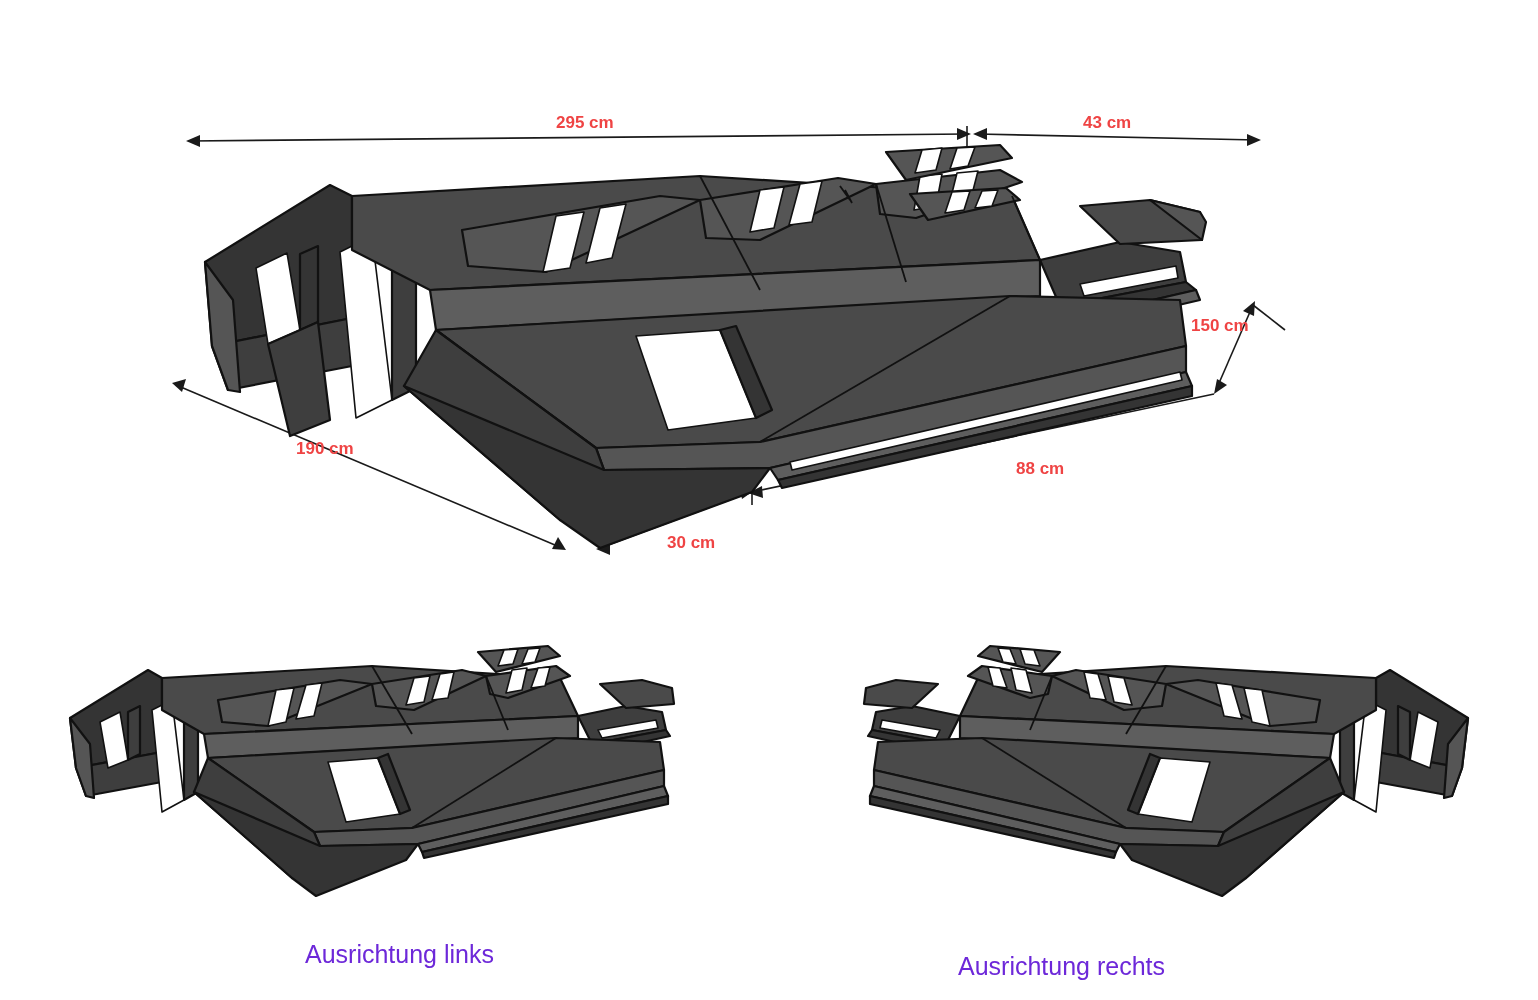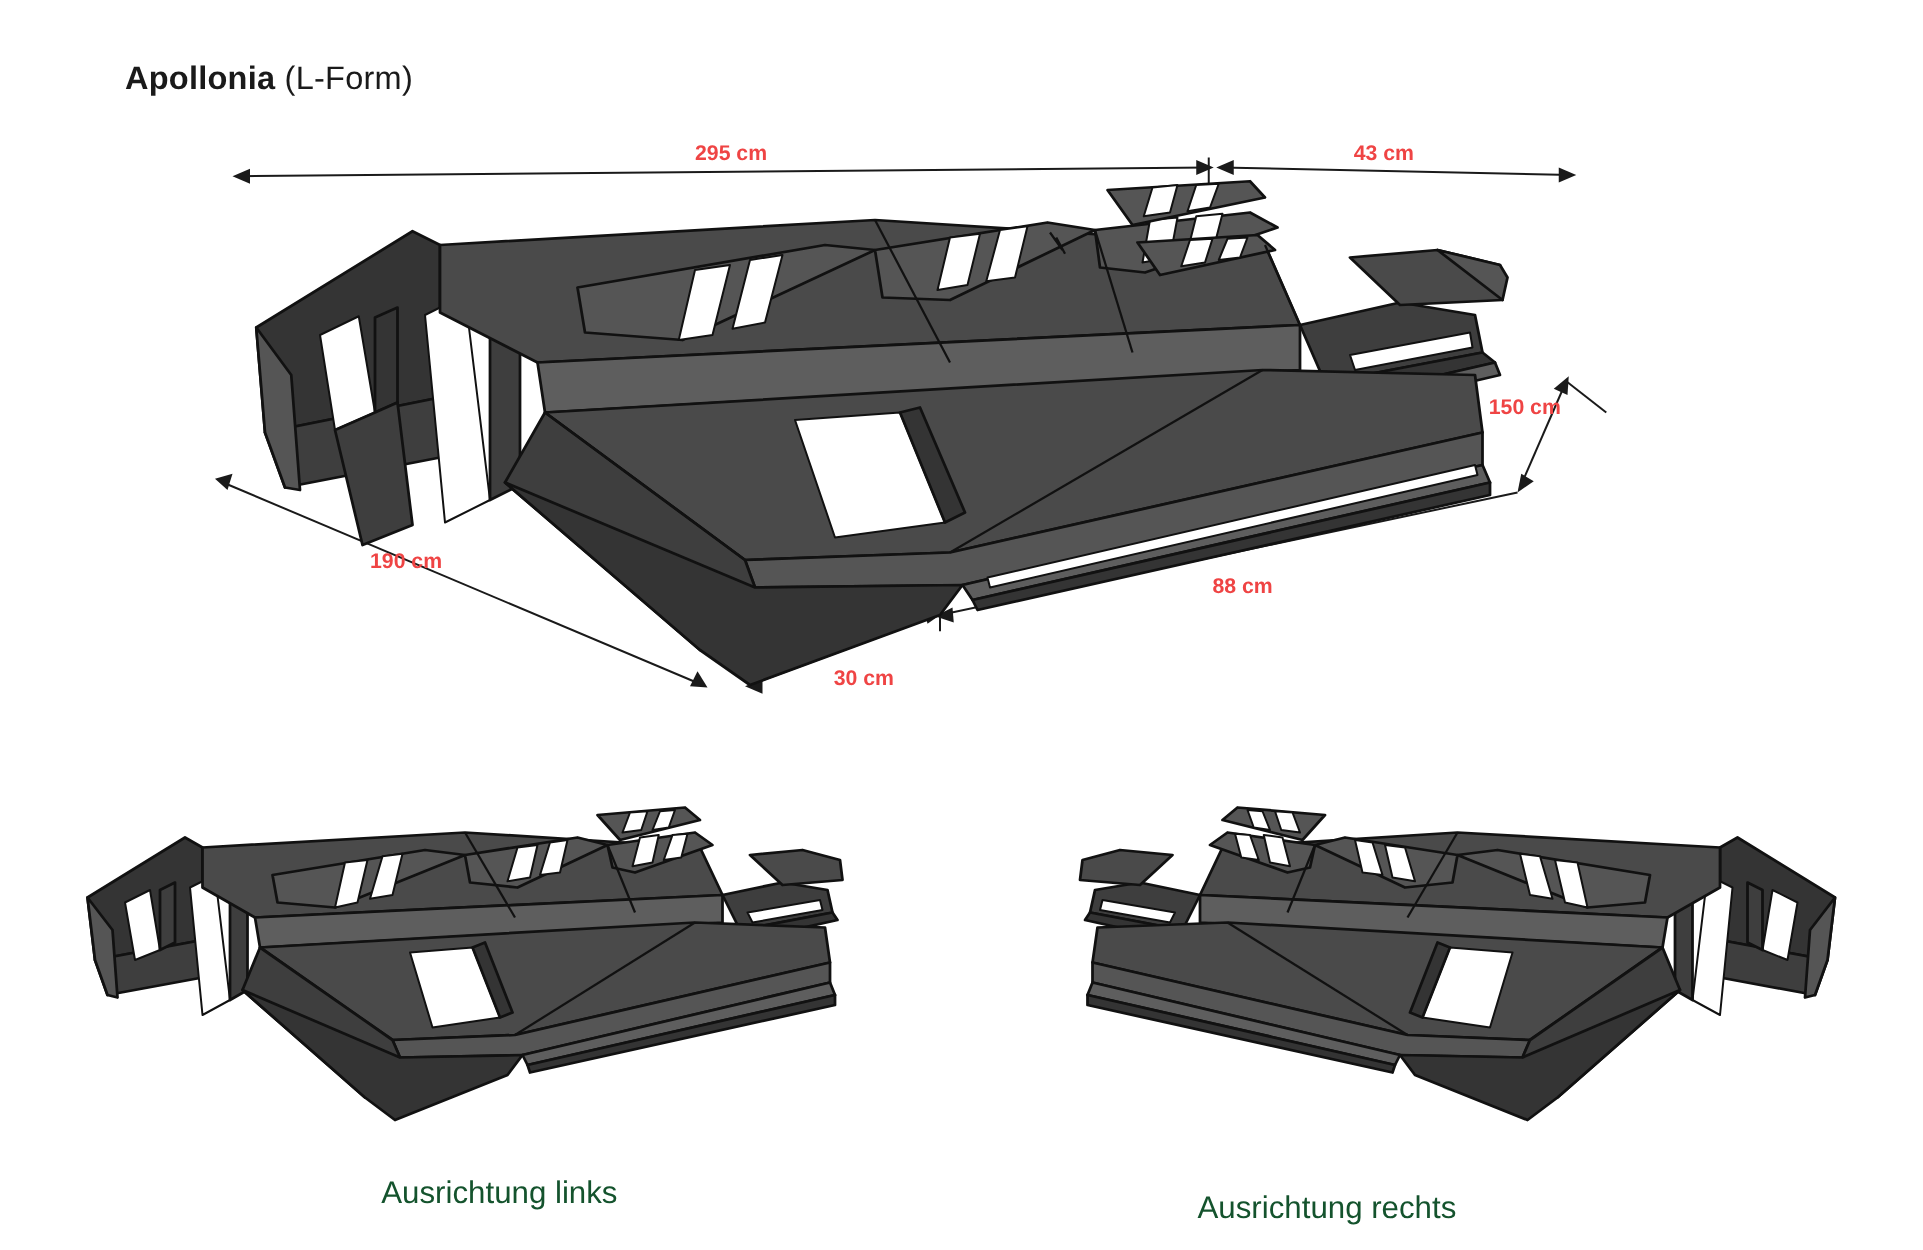--- a/index.html
+++ b/index.html
@@ -50,21 +50,21 @@
     font-size: 17px;
     font-weight: bold;
     line-height: 24px;
     white-space: nowrap;
   }
   
   .variant-caption {
     position: absolute;
     font-size: 25px;
     white-space: nowrap;
-    color: #14532d;
+    color: #6d28d9;
   }
   #caption-left  { left: 305px; top: 940px; }
   #caption-right { left: 958px; top: 940px; margin-top: 12px; }
   
   svg.canvas {
     position: absolute;
     left: 0; top: 0;
     width: 1538px;
     height: 1000px;
   }
@@ -76,24 +76,20 @@
   .stripe      { fill: #ffffff; stroke: #111111; stroke-width: 1.6; stroke-linejoin: round; }
   .seam        { fill: none; stroke: #111111; stroke-width: 1.8; }
   .dimline     { stroke: #1a1a1a; stroke-width: 1.6; fill: none; }
   .tick        { stroke: #1a1a1a; stroke-width: 1.6; }
 </style>
 </head>
 <body>
 
 <div class="page">
 
-  <div id="product-title">
-    <span class="name">Apollonia</span>
-    <span class="shape">(L-Form)</span>
-  </div>
 
   <svg class="canvas" viewBox="0 0 1538 1000">
 
     <g>
 
       <line class="dimline" x1="190" y1="141" x2="967" y2="134"></line>
       <polygon points="186,141 200,135 200,147" fill="#1a1a1a"></polygon>
       <polygon points="971,134 957,128 957,140" fill="#1a1a1a"></polygon>
       <line class="tick" x1="967" y1="126" x2="967" y2="150"></line>
 
@@ -256,20 +252,20 @@
       <path class="seam" d="M1166,666 L1126,734"></path>
       <path class="seam" d="M1052,676 L1030,730"></path>
       <path class="seam" d="M1126,828 L982,738"></path>
     </g>
   </svg>
 
   <div class="dim-label" style="left:556px; top:113px;">295 cm</div>
   <div class="dim-label" style="left:1083px; top:113px;">43 cm</div>
   <div class="dim-label" style="left:1191px; top:316px;">150 cm</div>
   <div class="dim-label" style="left:296px; top:439px;">190 cm</div>
-  <div class="dim-label" style="left:970px; top:459px;">88 cm</div>
+  <div class="dim-label" style="left:1016px; top:459px;">88 cm</div>
   <div class="dim-label" style="left:667px; top:533px;">30 cm</div>
 
 
   <div class="variant-caption" id="caption-left">Ausrichtung links</div>
   <div class="variant-caption" id="caption-right">Ausrichtung rechts</div>
 
 </div>
 
 </body></html>

